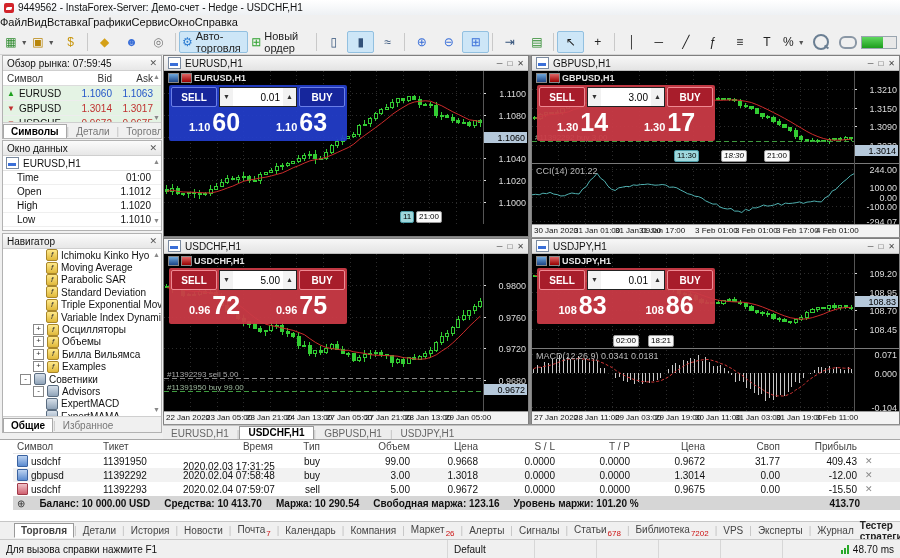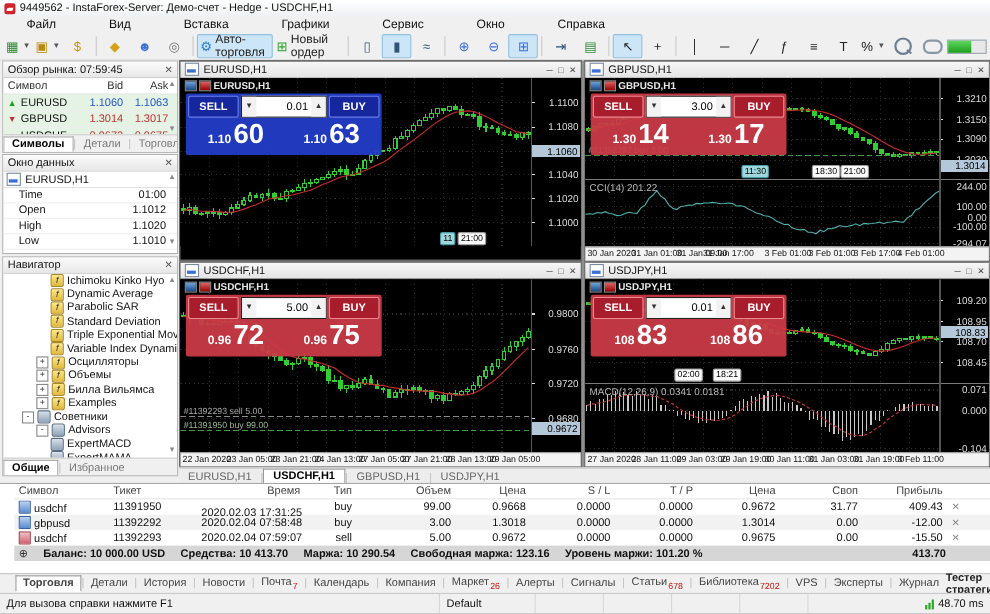--- a/index.html
+++ b/index.html
@@ -4,21 +4,21 @@
 <style>
   html,body{margin:0;padding:0;background:#444;}
   #app{position:relative;width:900px;height:558px;background:#f0f0f0;overflow:hidden;
        font-family:"Liberation Sans",sans-serif;font-size:11px;color:#111;}
   
   .titlebar{position:absolute;left:0;top:0;width:900px;height:15px;background:linear-gradient(#ffffff,#eef1f4);
             display:flex;align-items:center;gap:4px;padding-left:4px;font-size:10px;box-sizing:border-box;}
   .logo{width:10px;height:10px;background:#d2232a;border-radius:2px;position:relative;flex:0 0 auto;}
   .logo:after{content:"";position:absolute;left:2px;top:4px;width:6px;height:3px;background:#fff;border-radius:2px 0 2px 0;}
   .menubar{position:absolute;left:0;top:15px;width:900px;height:15px;display:flex;align-items:center;font-size:11px;}
-  .menu-item{padding:0 24px;height:15px;line-height:15px;}
+  .menu-item{padding:0 0;height:15px;line-height:15px;}
   .toolbar{position:absolute;left:0;top:30px;width:900px;height:25px;border-bottom:1px solid #d6d6d6;
            display:flex;align-items:center;padding:0 3px;box-sizing:border-box;}
   .tbtn{height:20px;min-width:21px;display:flex;align-items:center;justify-content:center;gap:3px;
         border:1px solid transparent;border-radius:2px;font-size:12px;padding:0 2px;}
   .tbtn.active{background:#cde6f7;border-color:#92c0e0;}
   .tbtn .lbl{font-size:11px;color:#222;}
   .tsep{width:1px;height:18px;background:#c9c9c9;margin:0 3px;flex:0 0 auto;}
   .drop{font-size:7px;color:#555;margin-left:1px;}
   .tspacer{flex:1;}
   .lens{width:12px;height:12px;border:2px solid #6b7f93;border-radius:50%;position:relative;}
@@ -323,21 +323,21 @@
       <span>Навигатор</span>
       <span class="x">✕</span>
     </div>
     <div id="nav-tree" style="overflow:hidden;height:168px;">
         <div class="navrow" style="padding-left: 43px;">
           <span class="fico">f</span>
           <span>Ichimoku Kinko Hyo</span>
         </div>
         <div class="navrow" style="padding-left: 43px;">
           <span class="fico">f</span>
-          <span>Dynamic Average</span>
+          <span>Moving Average</span>
         </div>
         <div class="navrow" style="padding-left: 43px;">
           <span class="fico">f</span>
           <span>Parabolic SAR</span>
         </div>
         <div class="navrow" style="padding-left: 43px;">
           <span class="fico">f</span>
           <span>Standard Deviation</span>
         </div>
         <div class="navrow" style="padding-left: 43px;">
@@ -782,21 +782,21 @@
                 <span class="twsmall">1.30</span>
                 <span class="twbig">14</span>
               </div>
               <div class="twp">
                 <span class="twsmall">1.30</span>
                 <span class="twbig">17</span>
               </div>
             </div>
           </div>
           <span class="callout cy" style="left: 142px; top: 79px;">11:30</span>
-          <span class="callout wh" style="left: 206px; top: 79px;">18:30</span>
+          <span class="callout wh" style="left: 189px; top: 79px; font-style: italic;">18:30</span>
           <span class="callout wh" style="left: 232px; top: 79px;">21:00</span>
         </div>
         <div class="xaxis" style="width: 367px;">
           <span style="left: 2px;">30 Jan 2020</span>
           <span style="left: 42px;">31 Jan 01:00</span>
           <span style="left: 83px;">31 Jan 09:00</span>
           <span style="left: 107px;">31 Jan 17:00</span>
           <span style="left: 163px;">3 Feb 01:00</span>
           <span style="left: 203px;">3 Feb 01:00</span>
           <span style="left: 244px;">3 Feb 17:00</span>
@@ -1404,21 +1404,21 @@
       <span class="btabsep">|</span>
       <span class="btab">VPS</span>
       <span class="btabsep">|</span>
       <span class="btab">Эксперты</span>
       <span class="btabsep">|</span>
       <span class="btab">Журнал</span>
       <span class="tester">Тестер стратегий</span>
     </div>
 
   <div id="status">
-    <div class="scell" style="width:400px">
+    <div class="scell" style="width:448px">
       <span>Для вызова справки нажмите F1</span>
     </div>
     <div class="scell" style="width:87px">
       <span>Default</span>
     </div>
     <div class="scell" style="width:62px"></div>
     <div class="scell" style="width:62px"></div>
     <div class="scell" style="width:62px"></div>
     <div class="scell" style="width:62px"></div>
     <div class="scell" style="flex:1;border-right:none;justify-content:flex-end">

